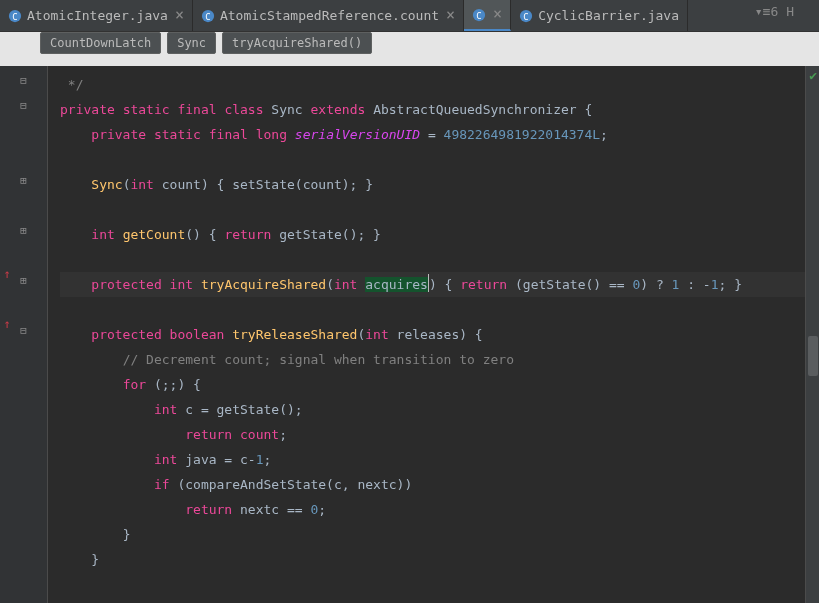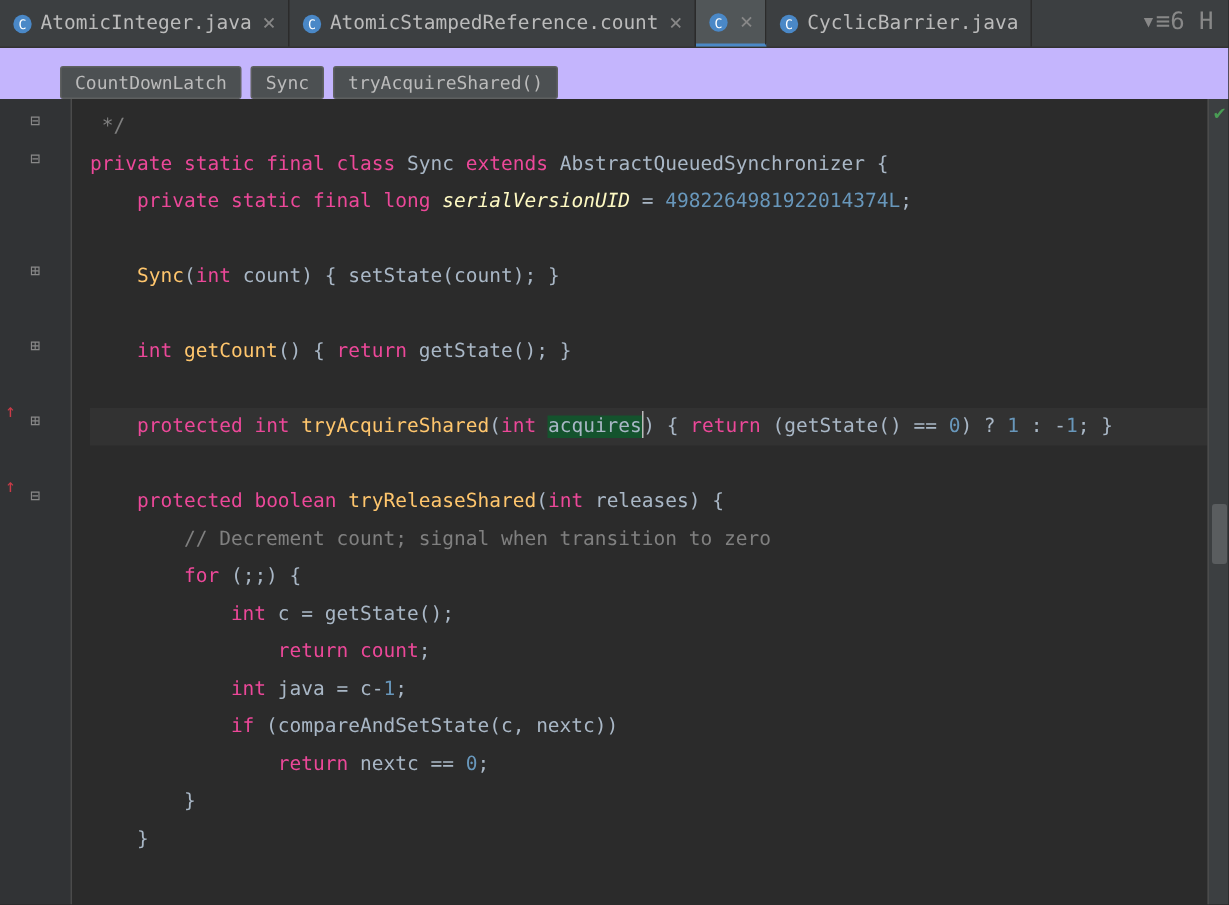--- a/index.html
+++ b/index.html
@@ -38,24 +38,24 @@
   height: 14px;
   display: flex;
 }
 .tab-close {
   color: #888;
   font-size: 15px;
   line-height: 1;
   margin-left: 2px;
 }
 .breadcrumb-bar {
-  background: #c4b5fd;
+  background: #e5e5e5;
   height: 34px;
   display: flex;
-  align-items: flex-end;
+  align-items: flex-start;
   padding: 0 40px;
   gap: 6px;
 }
 .crumb {
   background: #4c5052;
   border: 1px solid #5e6060;
   padding: 3px 9px;
   border-radius: 2px;
   color: #bbbbbb;
   font-size: 12px;
@@ -91,21 +91,21 @@
   font-size: 13px;
   line-height: 25px;
   position: relative;
 }
 .line { white-space: pre; height: 25px; }
 .line.hl { background: #323232; }
 .kw { color: #ec4899; }
 .cls { color: #a9b7c6; }
 .num { color: #6897bb; }
 .cmt { color: #808080; }
-.fld { color: #fef9c3; font-style: italic; }
+.fld { color: #d946ef; font-style: italic; }
 .mth { color: #ffc66d; }
 .sel { background: #14532d; color: #a9b7c6; }
 .cursor {
   display: inline-block;
   width: 1px;
   height: 18px;
   background: #bbbbbb;
   vertical-align: text-bottom;
 }
 .right-strip {
@@ -126,26 +126,26 @@
   position: absolute;
   right: 1px;
   top: 270px;
   width: 10px;
   height: 40px;
   background: #5a5d5f;
   border-radius: 2px;
 }
 .top-right-icons {
   position: absolute;
-  right: 10px;
+  right: 25px;
   top: 4px;
   display: flex;
   gap: 6px;
   color: #888;
-  font-size: 16px;
+  font-size: 13px;
 }
 </style>
 </head>
 <body>
 
 <div class="tabs-bar">
   <div class="tab">
     <span class="tab-icon">
         <svg viewBox="0 0 16 16">
           <circle cx="8" cy="8" r="7" fill="#4a88c7"></circle>

